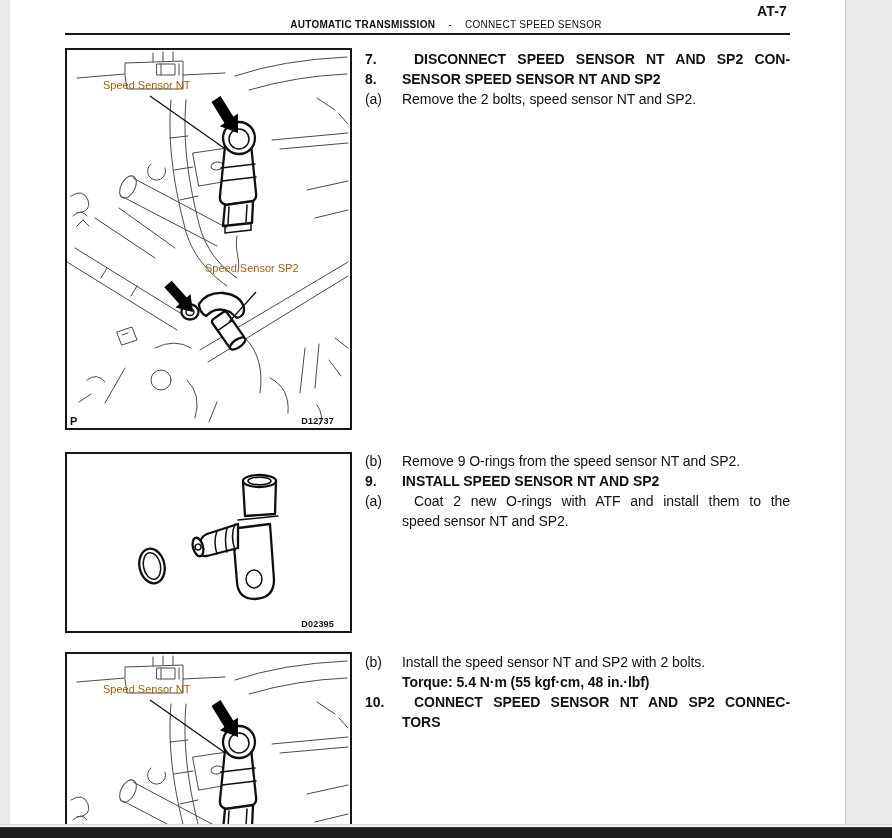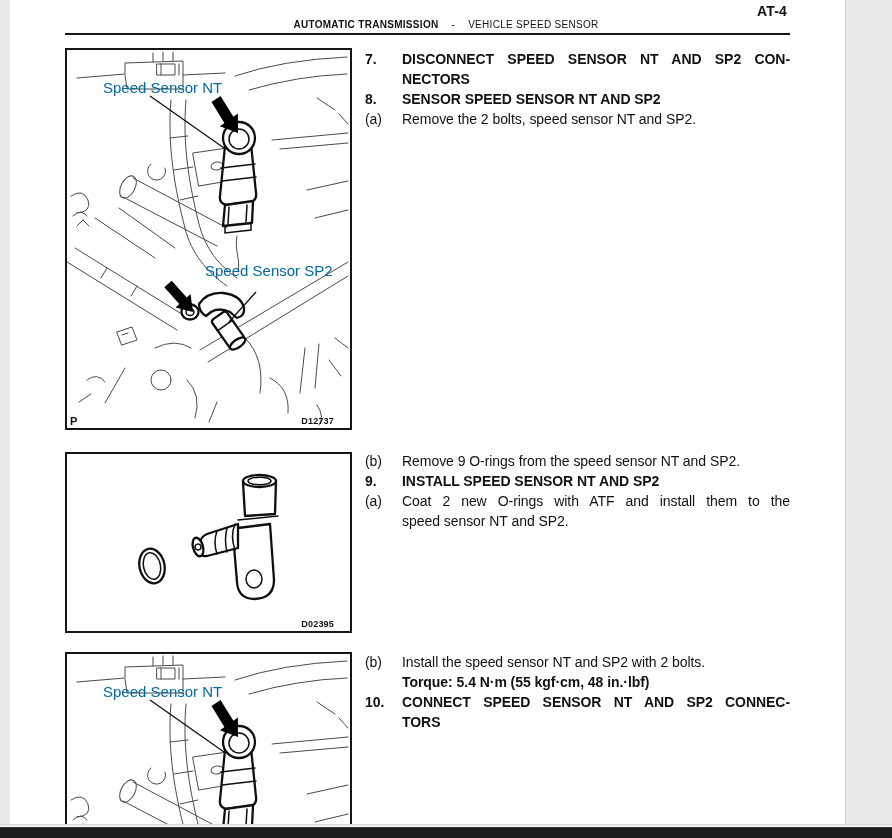--- a/index.html
+++ b/index.html
@@ -12,54 +12,54 @@
   .doc-header{position:absolute;top:19px;left:55px;width:725px;display:flex;justify-content:center;
               align-items:baseline;gap:13px;font-size:10px;letter-spacing:.3px;white-space:nowrap;}
   .doc-header .sec{font-weight:bold;margin-left:37px;}
   .header-rule{position:absolute;top:33px;left:55px;width:725px;height:2px;background:#161616;}
   
   .fig{position:absolute;left:55px;width:287px;border:2px solid #161616;background:#fff;box-sizing:border-box;overflow:hidden;}
   .fig1{top:48px;height:382px;}
   .fig2{top:452px;height:181px;}
   .fig3{top:652px;height:172px;border-bottom:none;}
   .fig svg{position:absolute;left:0;top:0;}
-  .fig-label{position:absolute;font-size:15px;white-space:nowrap;color:#0369a1;}
+  .fig-label{position:absolute;font-size:11px;white-space:nowrap;color:#a16207;}
   .corner-mark{position:absolute;left:3px;bottom:1px;font-size:11px;font-weight:bold;}
   .fig-code{position:absolute;right:16px;bottom:2px;font-size:9px;font-weight:600;letter-spacing:.2px;}
   
   .t{fill:none;stroke:#4a4a4a;stroke-width:1;stroke-linecap:round;stroke-linejoin:round;}
   .s{fill:#ffffff;stroke:#0f0f0f;stroke-width:2.3;stroke-linejoin:round;}
   .s2{fill:none;stroke:#0f0f0f;stroke-width:1.5;stroke-linecap:round;}
   .ld{fill:none;stroke:#0f0f0f;stroke-width:1.3;}
   .ar{fill:#000;stroke:none;}
   
   .steps-col{position:absolute;left:355px;width:425px;}
   .block{position:absolute;left:0;width:425px;}
   .blk1{top:49px;} .blk2{top:451px;} .blk3{top:652px;}
   .line{display:flex;font-size:14px;line-height:20px;letter-spacing:-.05px;}
   .line .num{flex:0 0 37px;}
   .line .txt{flex:1 1 auto;}
   .b{font-weight:bold;}
-  .just .txt{text-align:justify;text-align-last:justify;}
+  .just .txt{text-align:justify;text-align-last:justify;margin-left:12px;}
   
   .edge-strip{position:absolute;left:0;top:824px;width:892px;height:3px;background:#f2f2f2;border-top:1px solid #d8d8d8;box-sizing:border-box;}
   .task-bar{position:absolute;left:0;top:827px;width:892px;height:11px;background:#1d1d1d;border-top:1px solid #3a3a3a;box-sizing:border-box;}
 </style>
 </head>
 <body>
 
 <div class="stage">
   <div class="page">
 
-    <div class="page-code">AT-4</div>
+    <div class="page-code">AT-7</div>
 
     <div class="doc-header">
       <span class="sec">AUTOMATIC TRANSMISSION</span>
       <span class="sep">-</span>
-      <span class="sub">VEHICLE SPEED SENSOR</span>
+      <span class="sub">CONNECT SPEED SENSOR</span>
     </div>
     <div class="header-rule"></div>
 
     <div class="fig fig1">
       <svg width="283" height="378" viewBox="0 0 283 378">
 
         <path class="t" d="M10,28 L58,24 L58,13 L116,11 L116,25 L158,23"></path>
         <path class="t" d="M58,25 L60,39 L116,39 L116,25"></path>
         <path class="t" d="M86,3 L86,12 M96,2 L96,11 M106,2 L106,11"></path>
         <path class="t" d="M90,14 h18 v11 h-18 z M94,14 v11 M112,14 v11"></path>
@@ -178,24 +178,20 @@
     </div>
 
     <div class="steps-col">
 
       <div class="block blk1">
         <div class="line b just">
           <span class="num">7.</span>
           <span class="txt">DISCONNECT SPEED SENSOR NT AND SP2 CON-</span>
         </div>
         <div class="line b">
-          <span class="num"></span>
-          <span class="txt">NECTORS</span>
-        </div>
-        <div class="line b">
           <span class="num">8.</span>
           <span class="txt">SENSOR SPEED SENSOR NT AND SP2</span>
         </div>
         <div class="line">
           <span class="num">(a)</span>
           <span class="txt">Remove the 2 bolts, speed sensor NT and SP2.</span>
         </div>
       </div>
 
       <div class="block blk2">

